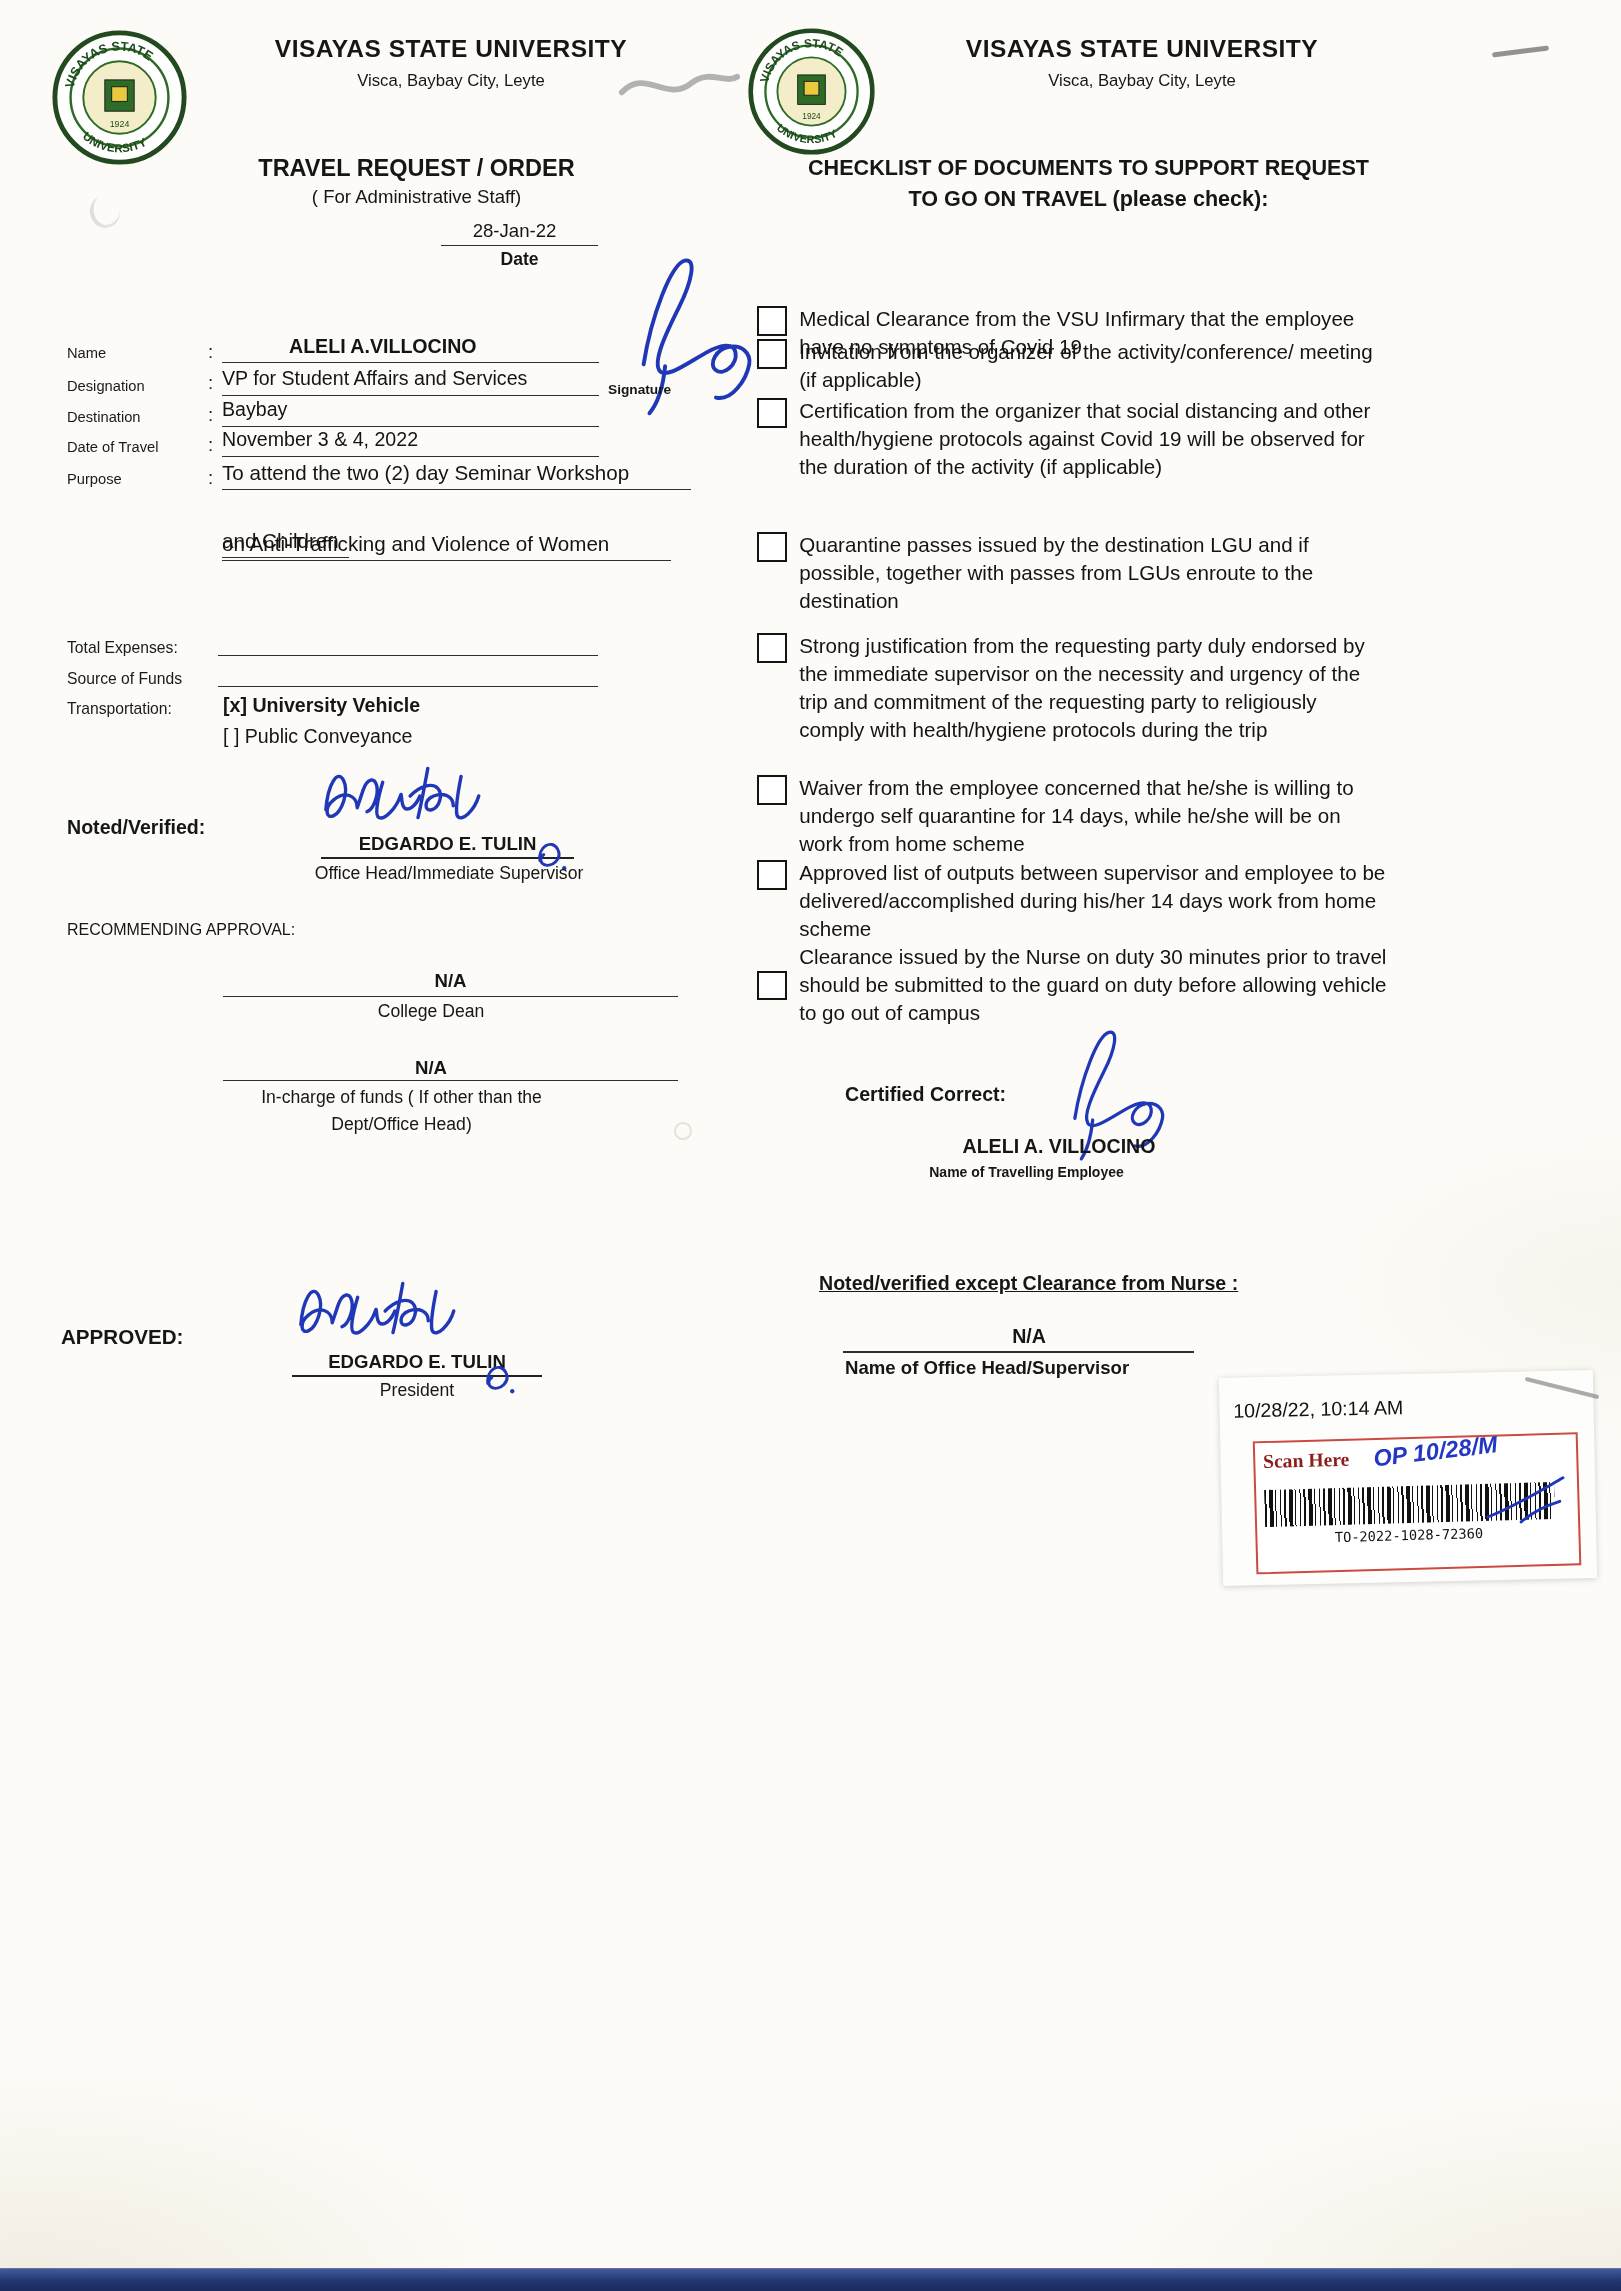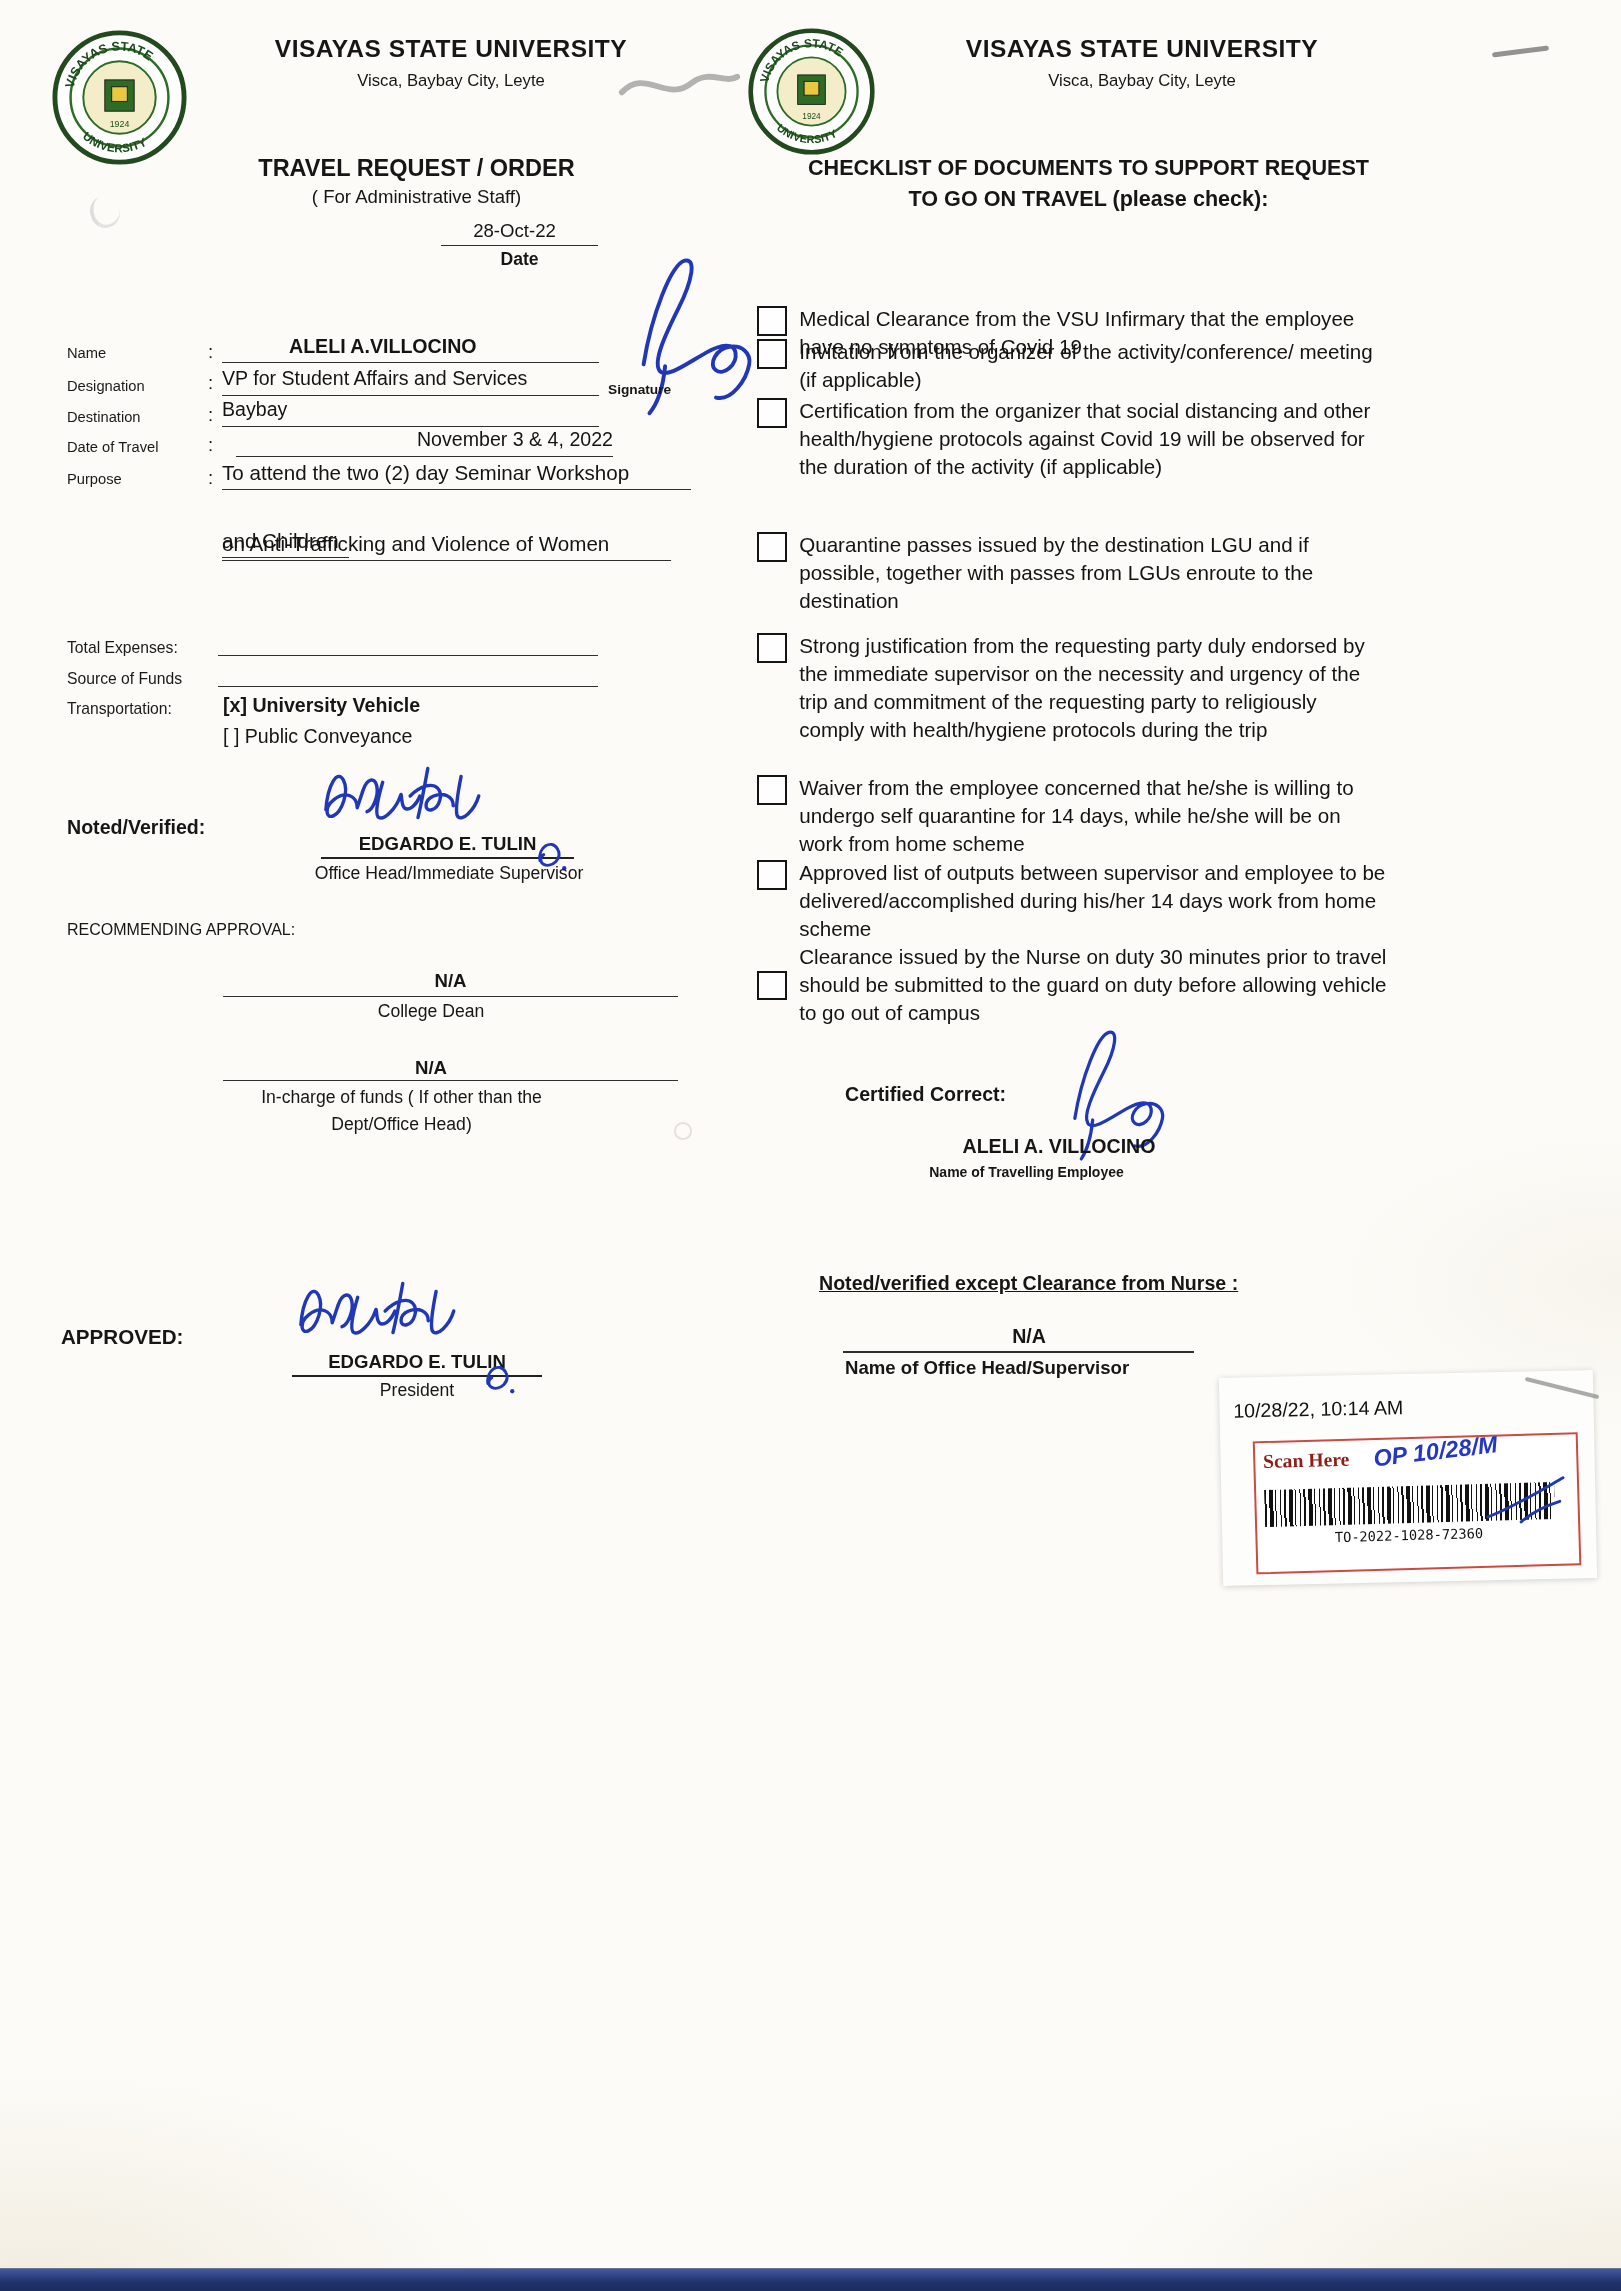--- a/index.html
+++ b/index.html
@@ -55,21 +55,21 @@
     <rect x="62" y="59" width="16" height="15" fill="#e8c93f" stroke="#1d1d1d"></rect>
     <text x="70" y="100" font-size="9" text-anchor="middle" fill="#1d4a1a">1924</text>
   </svg>
 
   <div class="abs ctr b" style="left:206px;top:35px;width:490px;font-size:24.5px;letter-spacing:0.5px;">VISAYAS STATE UNIVERSITY</div>
   <div class="abs ctr" style="left:206px;top:71px;width:490px;font-size:16.7px;">Visca, Baybay City, Leyte</div>
 
   <div class="abs ctr b" style="left:157px;top:155px;width:519px;font-size:23.5px;">TRAVEL REQUEST / ORDER</div>
   <div class="abs ctr" style="left:157px;top:186px;width:519px;font-size:18.6px;">( For Administrative Staff)</div>
 
-  <div class="abs ctr" style="left:392px;top:220px;width:245px;font-size:18.6px;">28-Oct-22</div>
+  <div class="abs ctr" style="left:392px;top:220px;width:245px;font-size:18.6px;">28-Jan-22</div>
   <div class="hline" style="left:441px;top:245px;width:157px;"></div>
   <div class="abs ctr b" style="left:441px;top:249px;width:157px;font-size:17.6px;">Date</div>
 
   <div class="flabel" style="left:67px;top:345px;">Name</div>
   <div class="fcolon" style="left:208px;top:341px;">:</div>
   <div class="fval b" style="left:222px;top:335px;width:377px;padding-left:67px;box-sizing:border-box;">ALELI A.VILLOCINO</div>
 
   <svg class="abs" style="left:606px;top:247px;" width="172" height="176" viewBox="0 0 175 180">
     <path class="ink" stroke-width="4" d="M38,120 C46,70 66,18 80,14 C92,11 88,34 74,62 C60,90 48,116 54,126 C60,136 84,118 102,108 C118,99 130,98 132,108 C134,120 120,132 112,126 C104,120 112,104 126,102 C138,100 148,108 146,120 C143,136 128,158 112,154"></path>
     <path class="ink" stroke-width="4" d="M60,122 C58,142 54,158 44,170"></path>
@@ -79,21 +79,21 @@
   <div class="flabel" style="left:67px;top:378px;">Designation</div>
   <div class="fcolon" style="left:208px;top:372px;">:</div>
   <div class="fval" style="left:222px;top:367px;width:377px;">VP for Student Affairs and Services</div>
 
   <div class="flabel" style="left:67px;top:409px;">Destination</div>
   <div class="fcolon" style="left:208px;top:404px;">:</div>
   <div class="fval" style="left:222px;top:398px;width:377px;">Baybay</div>
 
   <div class="flabel" style="left:67px;top:439px;">Date of Travel</div>
   <div class="fcolon" style="left:208px;top:434px;">:</div>
-  <div class="fval" style="left:236px;top:428px;width:377px;text-align:right;">November 3 &amp; 4, 2022</div>
+  <div class="fval" style="left:222px;top:428px;width:377px;">November 3 &amp; 4, 2022</div>
 
   <div class="flabel" style="left:67px;top:471px;">Purpose</div>
   <div class="fcolon" style="left:208px;top:467px;">:</div>
   <div class="fval" style="left:222px;top:461px;width:469px;font-size:20.6px;">To attend the two (2) day Seminar Workshop</div>
   <div class="fval" style="left:222px;top:495px;width:449px;font-size:20.6px;margin-top:37px;">on Anti-Trafficking and Violence of Women</div>
   <div class="fval" style="left:222px;top:529px;width:127px;font-size:20.6px;">and Children</div>
 
   <div class="flabel" style="left:67px;top:639px;font-size:15.7px;">Total Expenses:</div>
   <div class="hline" style="left:218px;top:655px;width:380px;"></div>
   <div class="flabel" style="left:67px;top:670px;font-size:15.7px;">Source of Funds</div>

